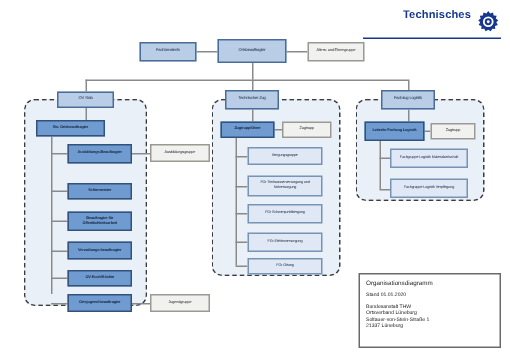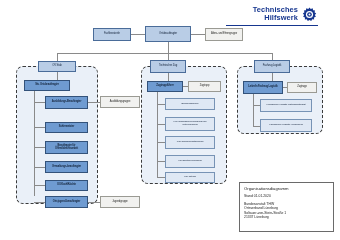--- a/index.html
+++ b/index.html
@@ -70,21 +70,21 @@
   }
 
   
   .ln{position:absolute;background:#8a8a8a;z-index:2;}
   .lh{height:1px;}
   .lv{width:1px;}
 
   
   #logo{
     position:absolute;
-    right:20px;top:6px;
+    right:4px;top:6px;
     width:96px;height:24px;
     z-index:6;
   }
   #logo .wordmark{
     position:absolute;left:0;top:0;
     width:74px;
     text-align:right;
     color:#16368f;
     font-weight:bold;
     font-size:7.4px;
@@ -117,21 +117,20 @@
   #infobox .addr div{font-size:3.4px;line-height:4.4px;}
 </style>
 </head>
 <body>
 
 <div id="root">
 
   <div id="logo">
     <div class="wordmark">
       <div>Technisches</div>
-      <div>Hilfswerk</div>
     </div>
     <svg class="gear" viewBox="0 0 40 40">
       <g fill="#16368f">
         <path d="M20 1 L23.3 5.2 L28.5 3.6 L29.6 8.9 L35 9.2 L33.4 14.3 L37.8 17.2 L34.3 21.1
                  L37 25.7 L32 27.7 L32.4 33 L27.1 32.4 L24.6 37.1 L20 34.4 L15.4 37.1 L12.9 32.4
                  L7.6 33 L8 27.7 L3 25.7 L5.7 21.1 L2.2 17.2 L6.6 14.3 L5 9.2 L10.4 8.9 L11.5 3.6
                  L16.7 5.2 Z"></path>
       </g>
       <circle cx="20" cy="20" r="9.5" fill="#ffffff"></circle>
       <circle cx="20" cy="20" r="6.2" fill="#16368f"></circle>

